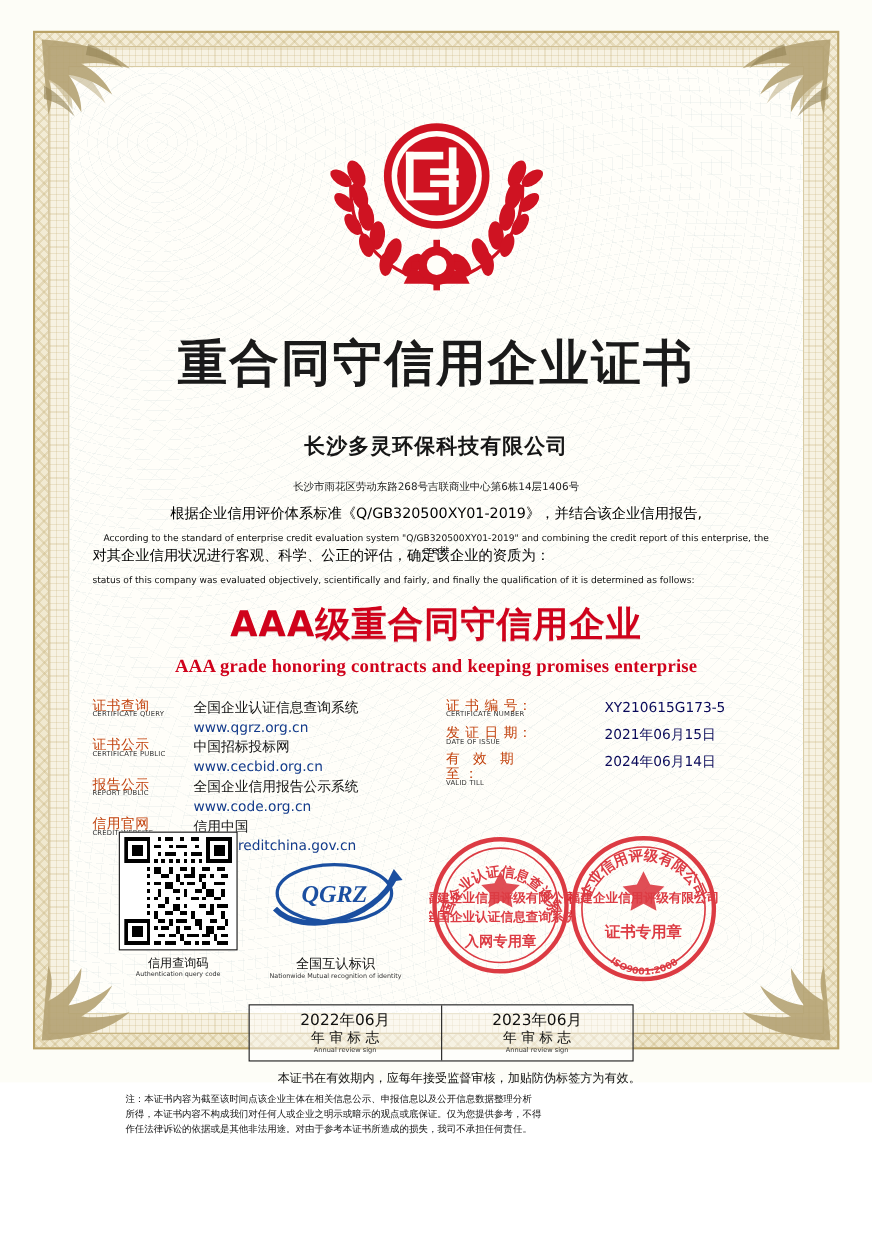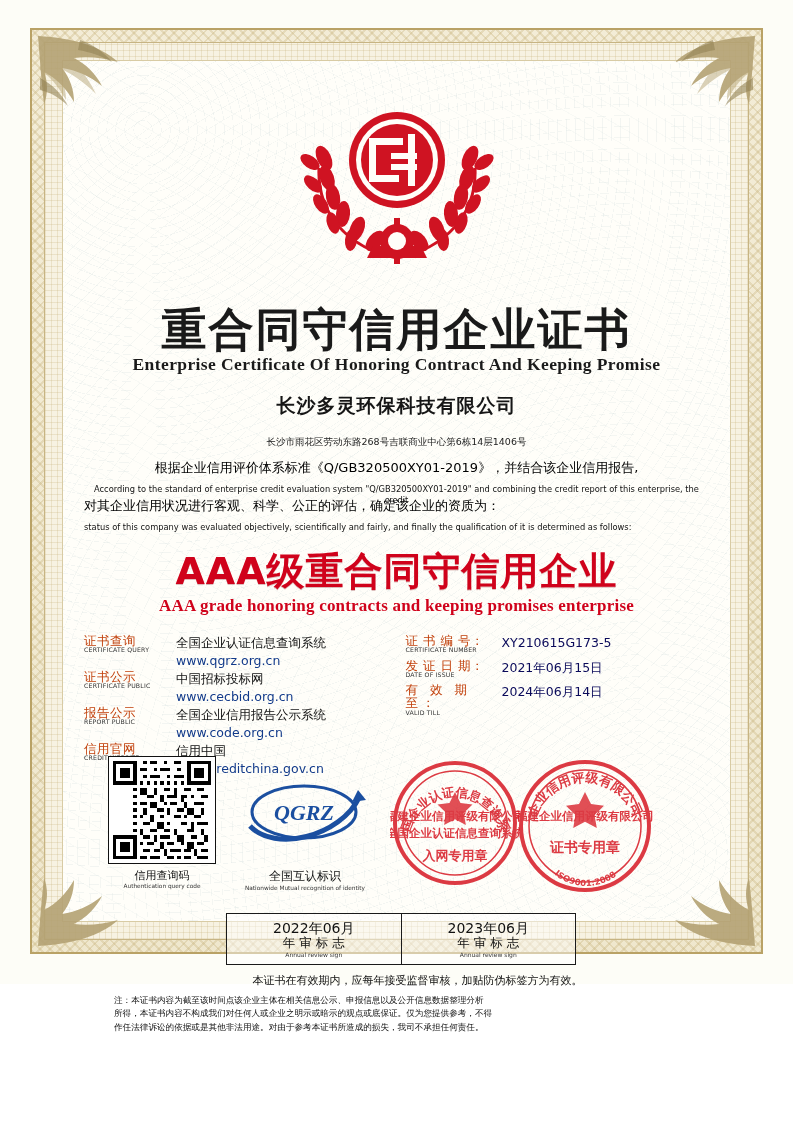--- a/index.html
+++ b/index.html
@@ -125,21 +125,21 @@
     margin-top: 8px;
   }
   .p1 { top: 392px; text-align: center; }
   .p2 { top: 430px; text-align: left; }
 
   .grade-cn {
     position: absolute; top: 478px; left: 0; right: 0;
     text-align: center;
     font-family: "DejaVu Sans", sans-serif;
     font-weight: 700;
-    font-size: 38px;
+    font-size: 32px;
     letter-spacing: 1px;
     color: #d0021b;
     text-shadow: 0 1px 0 rgba(120,0,10,.25);
   }
   .grade-en {
     position: absolute; top: 528px; left: 0; right: 0;
     text-align: center;
     font-family: "Liberation Serif", serif;
     font-weight: 700;
     font-size: 17px;
@@ -180,21 +180,21 @@
   }
   .val {
     font-family: "DejaVu Sans", sans-serif;
     font-size: 12.5px;
     color: #0b0b66;
     padding-top: 1px;
   }
   .val.cn-val { color: #111; }
   .val.link { color: #123a8a; }
   .info-right .lbl { width: 96px; flex: 0 0 96px; }
-  .info-right .info-row { margin-bottom: 5px; }
+  .info-right .info-row { margin-bottom: 5px; gap: 48px; }
   .info-right .val { color: #0a0a5a; }
   .lbl.spaced .cn { letter-spacing: 4px; }
 
   
   .qr {
     position: absolute; left: 38px; top: 688px;
     width: 108px; height: 108px;
     background: #fff;
     border: 1px solid #111;
     padding: 4px;
@@ -394,21 +394,20 @@
             <rect x="92" y="77" width="30" height="7"></rect>
             <rect x="131" y="36" width="7" height="52"></rect>
             <rect x="114" y="55" width="26" height="6"></rect>
             <rect x="114" y="66" width="26" height="6"></rect>
           </g>
         </g>
       </svg>
     </div>
 
     <div class="title-cn">重合同守信用企业证书</div>
-    <div class="title-en">Enterprise Certificate Of Honoring Contract And Keeping Promise</div>
     <div class="company">长沙多灵环保科技有限公司</div>
     <div class="address">长沙市雨花区劳动东路268号吉联商业中心第6栋14层1406号</div>
 
     <div class="para p1">
       <div class="cn">根据企业信用评价体系标准《Q/GB320500XY01-2019》，并结合该企业信用报告,</div>
       <div class="en">According to the standard of enterprise credit evaluation system "Q/GB320500XY01-2019" and combining the credit report of this enterprise, the credit</div>
     </div>
 
     <div class="para p2">
       <div class="cn">对其企业信用状况进行客观、科学、公正的评估，确定该企业的资质为：</div>

